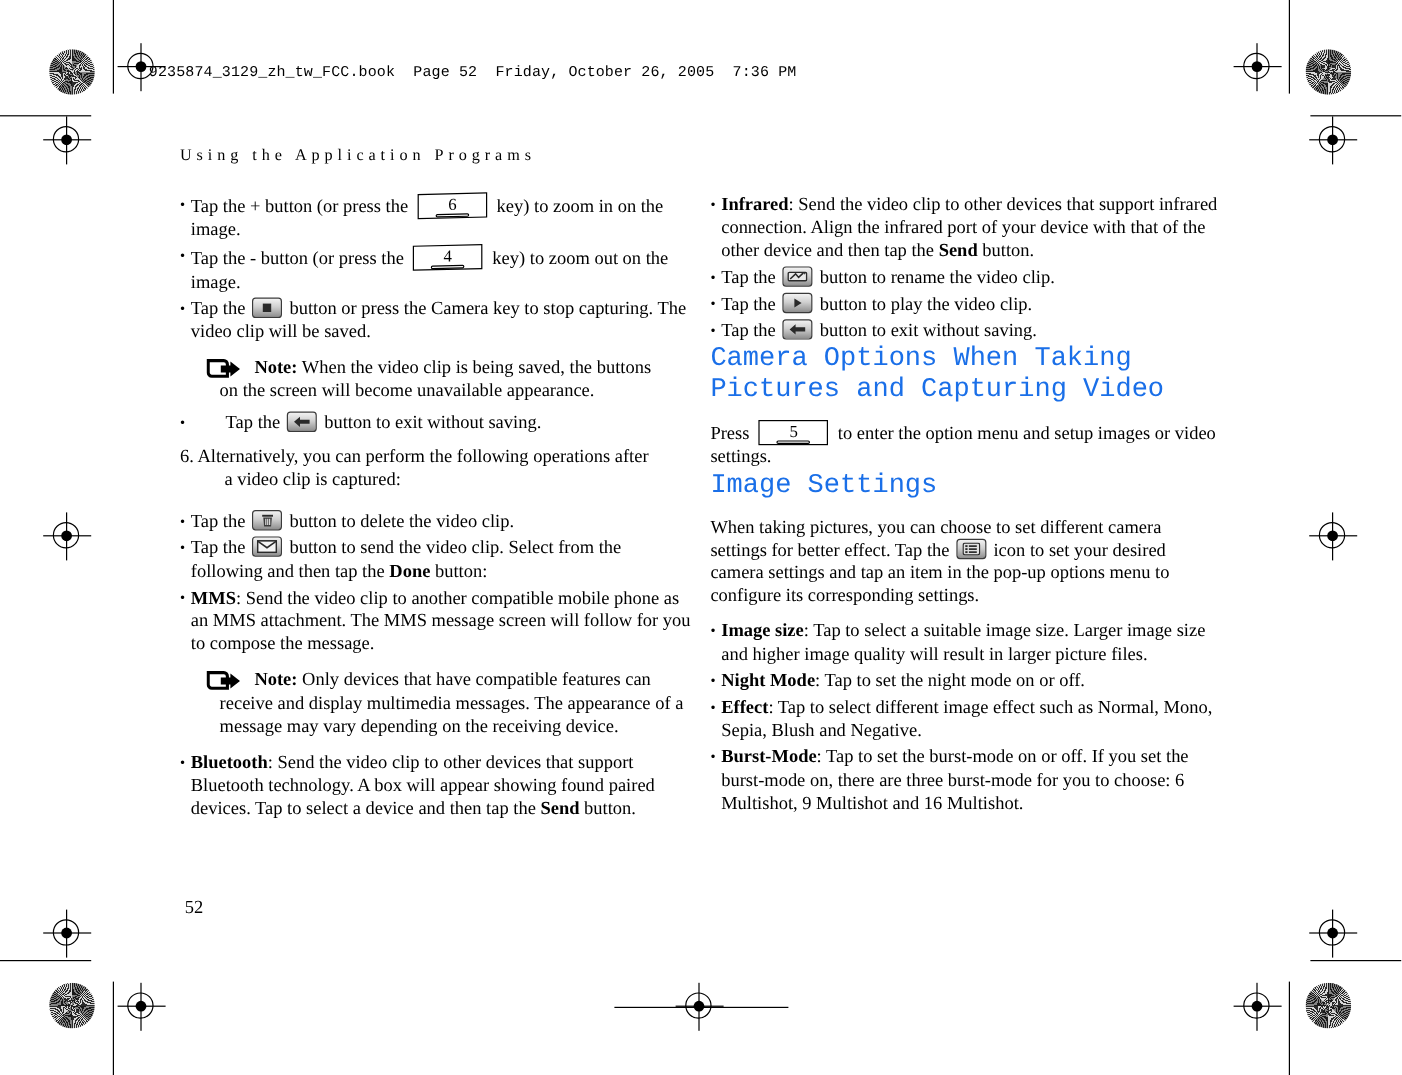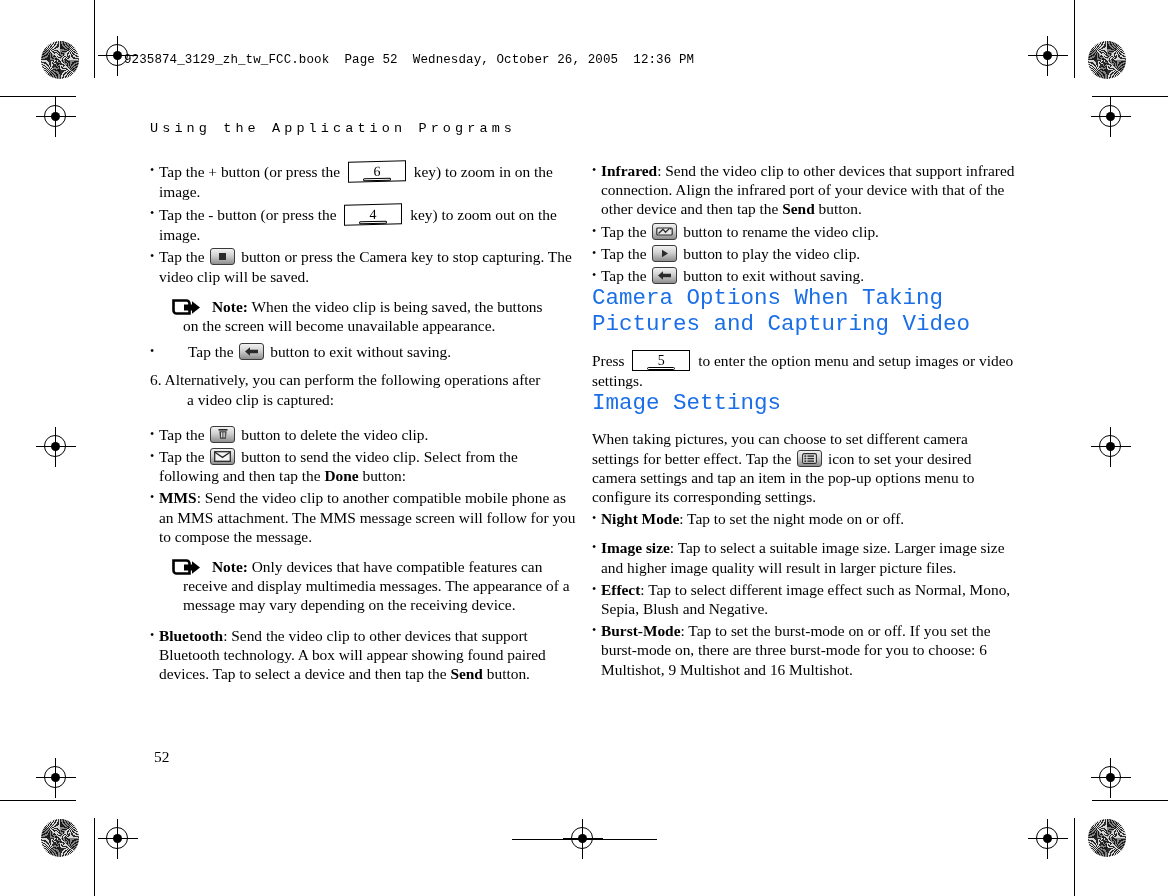--- a/index.html
+++ b/index.html
@@ -71,21 +71,21 @@
     font-size: 12.5px;
     letter-spacing: 0.1px;
     white-space: pre;
     color: #000;
   }
 
   
   .running-head {
     position: absolute;
     left: 150px; top: 121px;
-    font-family: Liberation Mono, monospace;
+    font-family: Liberation Serif, serif;
     font-size: 13.5px;
     letter-spacing: 4.1px;
     color: #000;
   }
 
   
   .col {
     position: absolute;
     top: 158px;
     width: 426px;
@@ -297,21 +297,21 @@
   </div>
   <div class="reg-target" style="left:566px; top:822px;">
     <span class="vline"></span>
       <span class="hline"></span>
       <span class="ring"></span>
       <span class="dot"></span>
   </div>
   <div class="crop-h" style="left:512px; top:839px; width:145px;"></div>
   <div class="crop-h" style="left:658px; top:839px; width:0px;"></div>
 
-  <div class="file-banner">9235874_3129_zh_tw_FCC.book  Page 52  Wednesday, October 26, 2005  12:36 PM</div>
+  <div class="file-banner">9235874_3129_zh_tw_FCC.book  Page 52  Friday, October 26, 2005  7:36 PM</div>
 
   <div class="running-head">Using the Application Programs</div>
 
   <div class="col col-left">
 
     <p class="bullet"><span>Tap the + button (or press the </span><span class="keycap skew"><span class="kbox"></span><span class="knum">6</span><span class="kunder"></span></span><span> key) to zoom in on the image.</span></p>
 
     <p class="bullet"><span>Tap the - button (or press the </span><span class="keycap skew"><span class="kbox"></span><span class="knum">4</span><span class="kunder"></span></span><span> key) to zoom out on the image.</span></p>
 
     <p class="bullet"><span>Tap the </span><span class="dev-btn"><span class="glyph">
@@ -408,24 +408,24 @@
               <rect x="0.6" y="0.6" width="13.8" height="9.8" rx="1.5" fill="#e2e2e2" stroke="#2a2a2a" stroke-width="1.1"></rect>
               <rect x="2.4" y="2.3" width="1.9" height="1.6" fill="#2a2a2a"></rect>
               <rect x="2.4" y="4.8" width="1.9" height="1.6" fill="#2a2a2a"></rect>
               <rect x="2.4" y="7.3" width="1.9" height="1.6" fill="#2a2a2a"></rect>
               <rect x="5.4" y="2.4" width="6.6" height="1.4" fill="#2a2a2a"></rect>
               <rect x="5.4" y="4.9" width="6.6" height="1.4" fill="#2a2a2a"></rect>
               <rect x="5.4" y="7.4" width="6.6" height="1.4" fill="#2a2a2a"></rect>
             </svg>
           </span></span><span> icon to set your desired camera settings and tap an item in the pop-up options menu to configure its corresponding settings.</span></p>
 
+    <p class="bullet body-gap-sm"><b>Image size</b><span>: Tap to select a suitable image size. Larger image size and higher image quality will result in larger picture files.</span></p>
+
     <p class="bullet"><b>Night Mode</b><span>: Tap to set the night mode on or off.</span></p>
 
-    <p class="bullet body-gap-sm"><b>Image size</b><span>: Tap to select a suitable image size. Larger image size and higher image quality will result in larger picture files.</span></p>
-
     <p class="bullet"><b>Effect</b><span>: Tap to select different image effect such as Normal, Mono, Sepia, Blush and Negative.</span></p>
 
     <p class="bullet"><b>Burst-Mode</b><span>: Tap to set the burst-mode on or off. If you set the burst-mode on, there are three burst-mode for you to choose: 6 Multishot, 9 Multishot and 16 Multishot.</span></p>
 
   </div>
 
   <div class="folio">52</div>
 
 </div>
 

